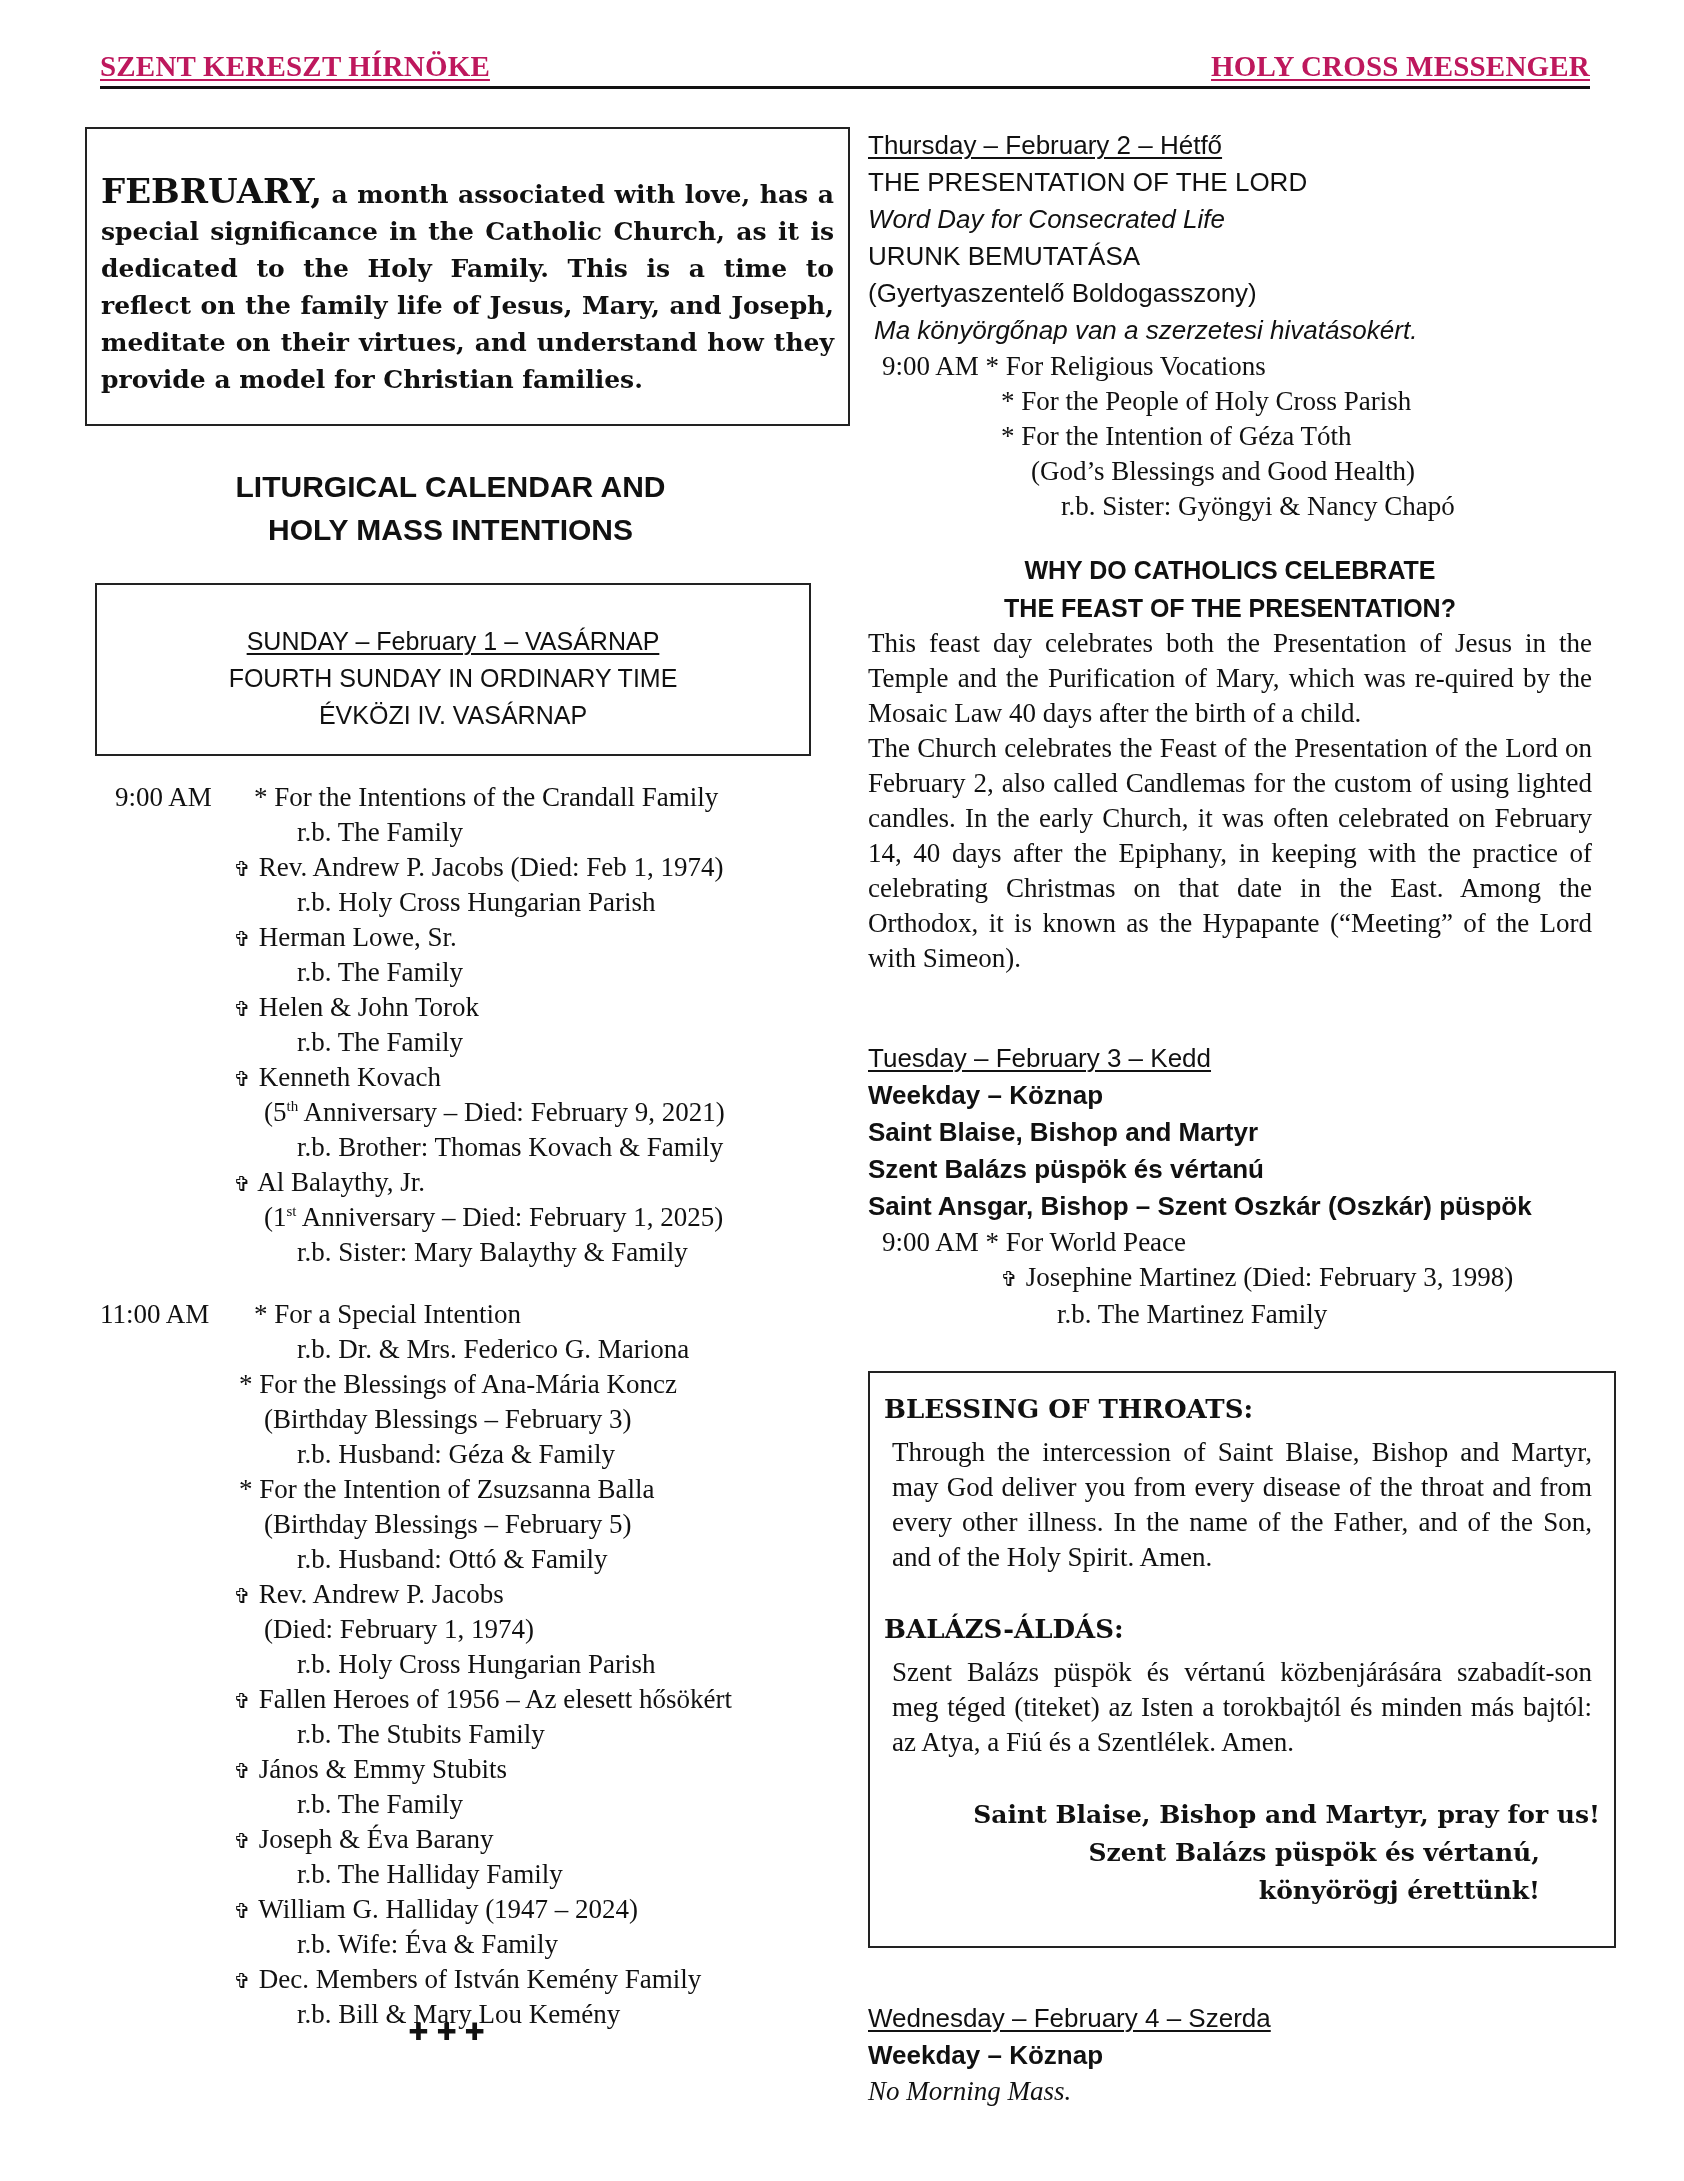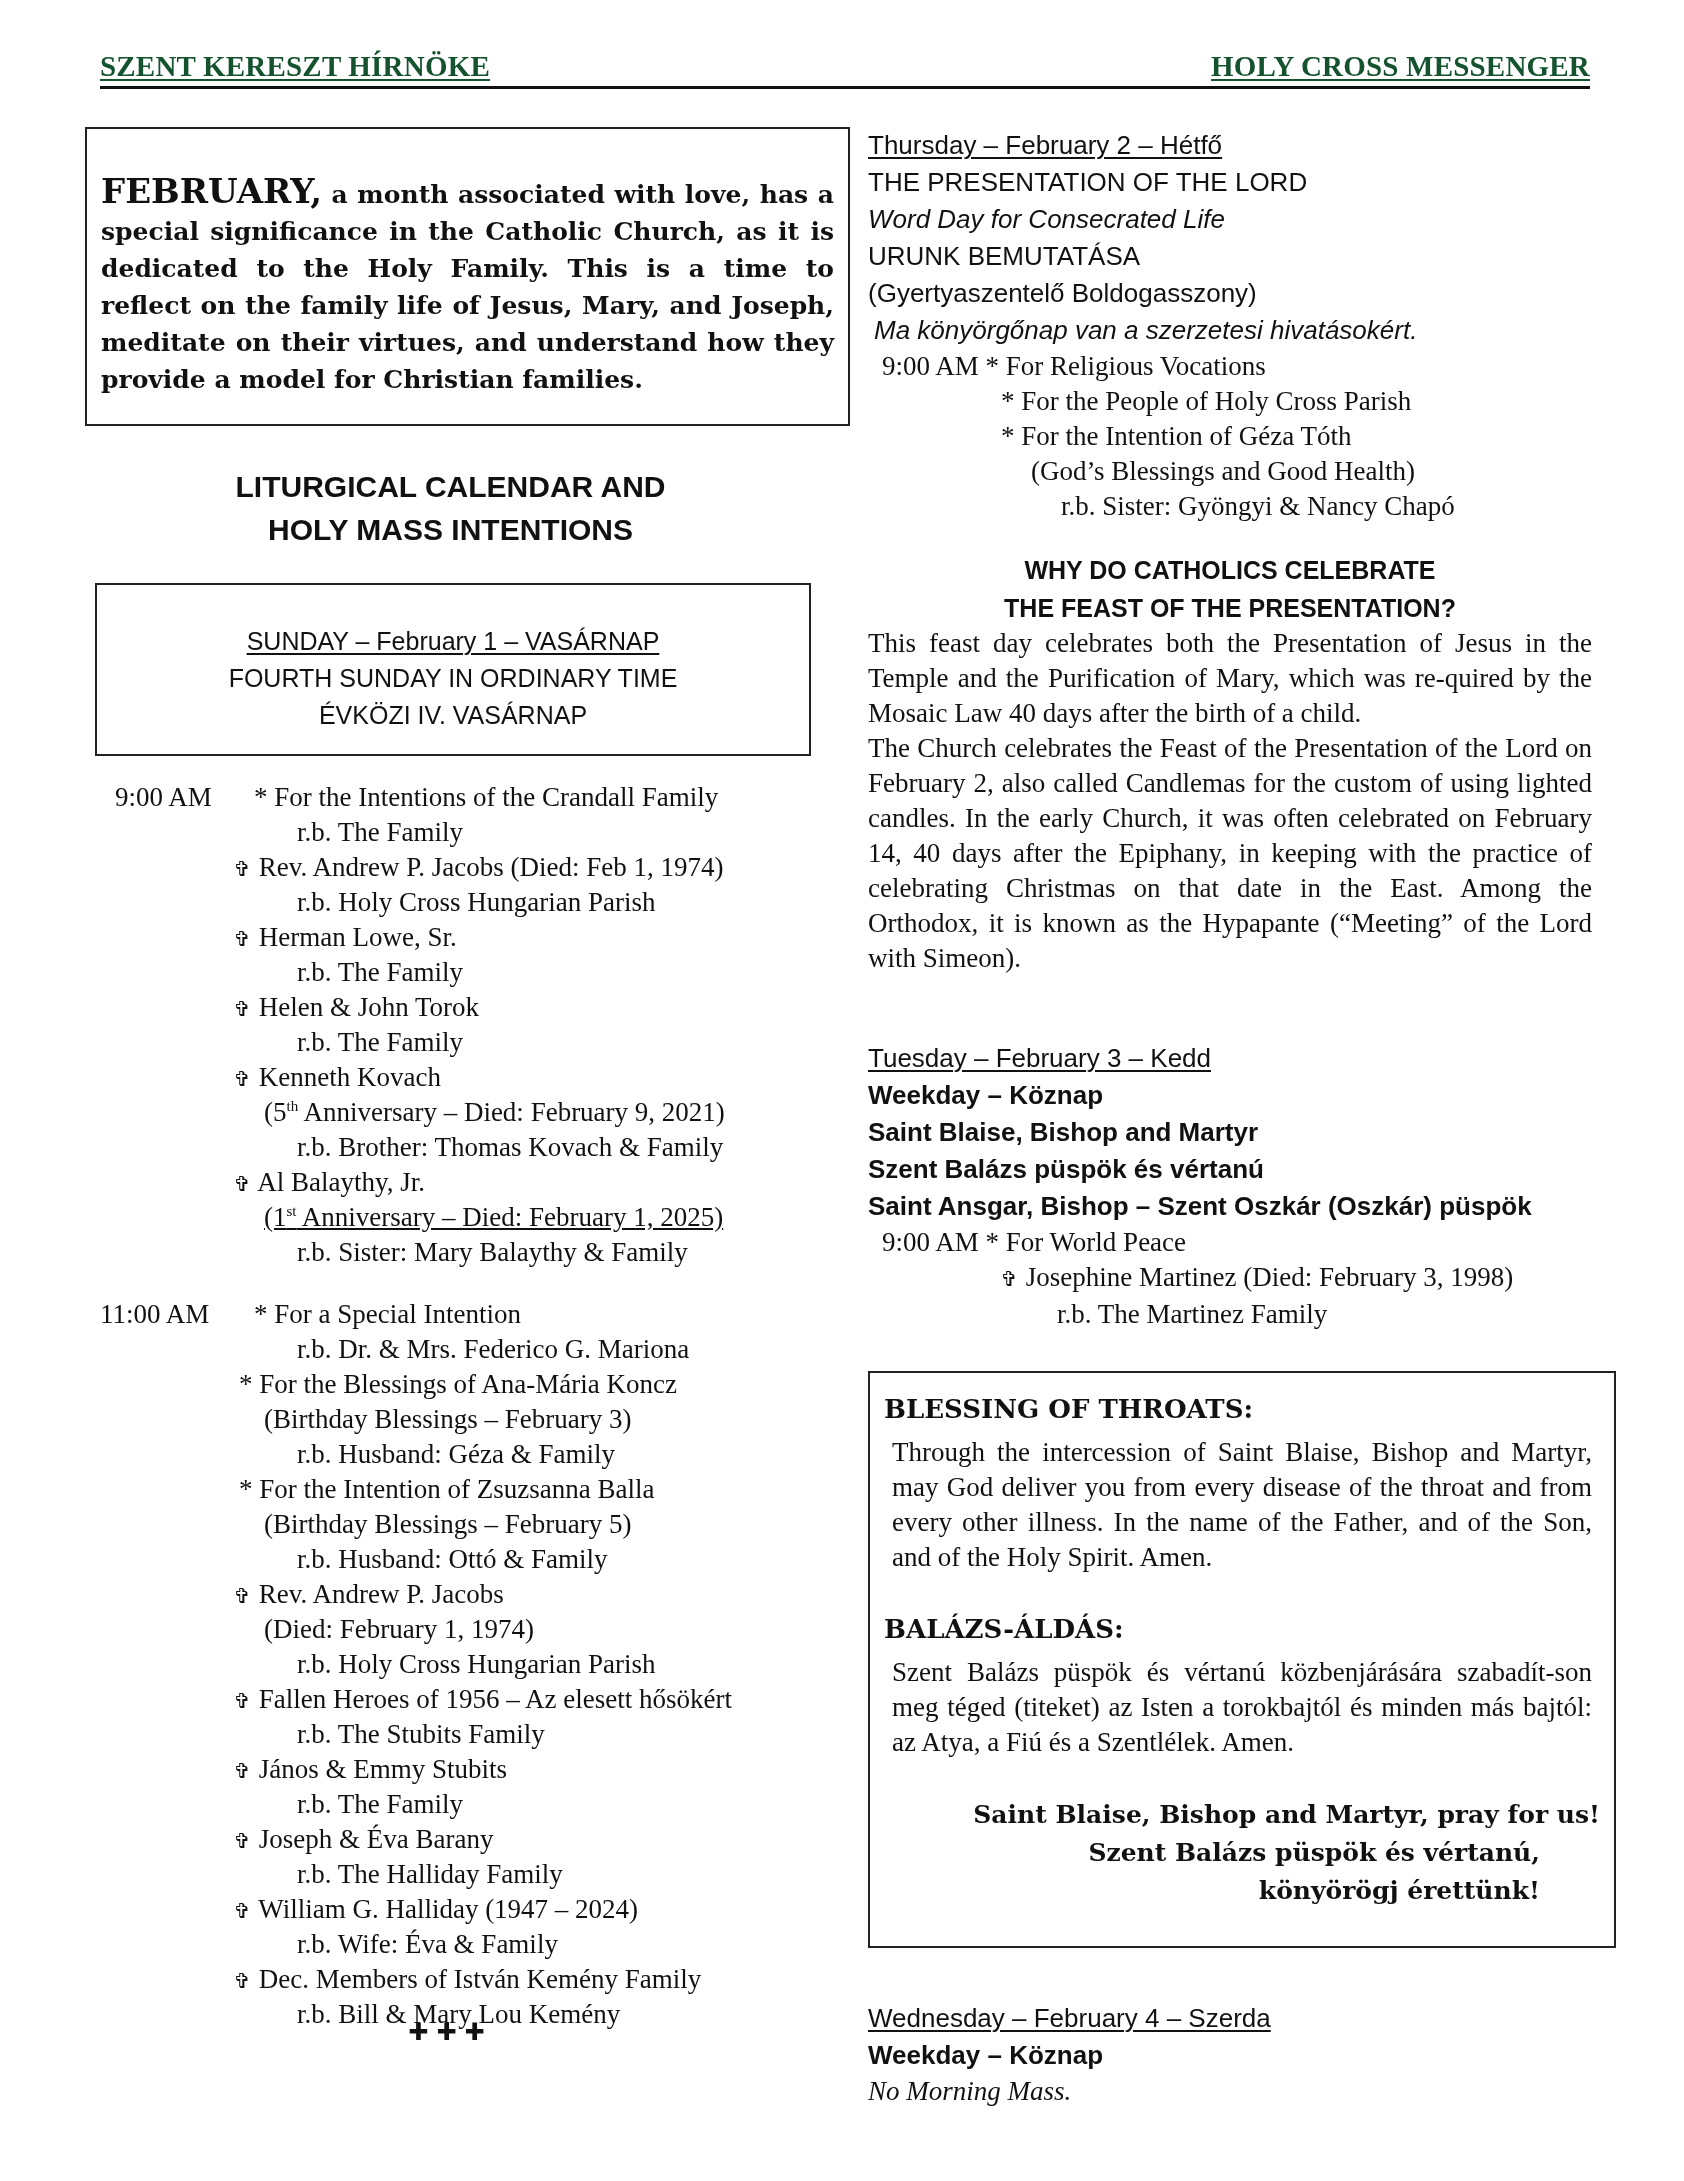--- a/index.html
+++ b/index.html
@@ -2,21 +2,21 @@
 <html><head>
 <meta charset="utf-8">
 <style>
   html, body { margin: 0; padding: 0; background: #ffffff; }
   body { width: 1685px; height: 2181px; position: relative; overflow: hidden; color: #111; }
 
   
   .masthead { position: absolute; left: 100px; top: 50px; width: 1490px; height: 46px; }
   .masthead .left, .masthead .right {
     position: absolute; top: 0; font-family: "Liberation Serif", serif; font-weight: bold;
-    font-size: 29px; letter-spacing: 0.2px; color: #14532d; text-decoration: underline; text-decoration-thickness: 2px; text-underline-offset: 3px;
+    font-size: 29px; letter-spacing: 0.2px; color: #be185d; text-decoration: underline; text-decoration-thickness: 2px; text-underline-offset: 3px;
   }
   .masthead .left { left: 0; }
   .masthead .right { right: 0; }
   .masthead .rule { position: absolute; left: 0; right: 0; top: 36px; height: 3px; background: #111; }
 
   
   .col-left { position: absolute; left: 85px; top: 127px; width: 731px; }
   .col-right { position: absolute; left: 868px; top: 127px; width: 724px; }
 
   .box { border: 2px solid #222; box-sizing: border-box; }
@@ -90,21 +90,21 @@
       <div class="line" style="padding-left: 147px;"><span class="cross">✞</span> <span>Rev. Andrew P. Jacobs (Died: Feb 1, 1974)</span></div>
       <div class="line" style="padding-left: 212px;"><span>r.b. Holy Cross Hungarian Parish</span></div>
       <div class="line" style="padding-left: 147px;"><span class="cross">✞</span> <span>Herman Lowe, Sr.</span></div>
       <div class="line" style="padding-left: 212px;"><span>r.b. The Family</span></div>
       <div class="line" style="padding-left: 147px;"><span class="cross">✞</span> <span>Helen &amp; John Torok</span></div>
       <div class="line" style="padding-left: 212px;"><span>r.b. The Family</span></div>
       <div class="line" style="padding-left: 147px;"><span class="cross">✞</span> <span>Kenneth Kovach</span></div>
       <div class="line" style="padding-left: 179px;"><span>(5<sup>th</sup> Anniversary – Died: February 9, 2021)</span></div>
       <div class="line" style="padding-left: 212px;"><span>r.b. Brother: Thomas Kovach &amp; Family</span></div>
       <div class="line" style="padding-left: 147px;"><span class="cross">✞</span> <span>Al Balaythy, Jr.</span></div>
-      <div class="line" style="padding-left: 179px; text-decoration: underline;"><span>(1<sup>st</sup> Anniversary – Died: February 1, 2025)</span></div>
+      <div class="line" style="padding-left: 179px;"><span>(1<sup>st</sup> Anniversary – Died: February 1, 2025)</span></div>
       <div class="line" style="padding-left: 212px;"><span>r.b. Sister: Mary Balaythy &amp; Family</span></div>
     </div>
   <div class="mass" id="mass11" style="top:1170px;">
       <div class="line" style="padding-left: 169px;"><span class="time" style="left: 15px;">11:00 AM</span>* <span>For a Special Intention</span></div>
       <div class="line" style="padding-left: 212px;"><span>r.b. Dr. &amp; Mrs. Federico G. Mariona</span></div>
       <div class="line" style="padding-left: 154px;">* <span>For the Blessings of Ana-Mária Koncz</span></div>
       <div class="line" style="padding-left: 179px;"><span>(Birthday Blessings – February 3)</span></div>
       <div class="line" style="padding-left: 212px;"><span>r.b. Husband: Géza &amp; Family</span></div>
       <div class="line" style="padding-left: 154px;">* <span>For the Intention of Zsuzsanna Balla</span></div>
       <div class="line" style="padding-left: 179px;"><span>(Birthday Blessings – February 5)</span></div>

